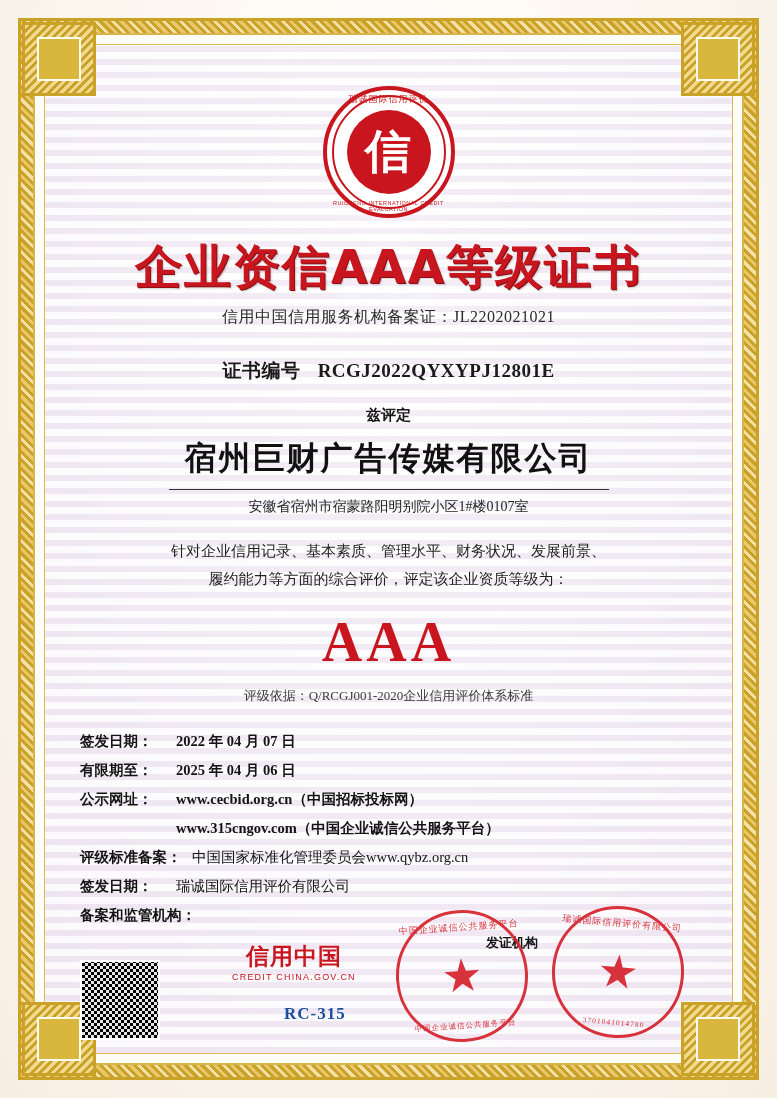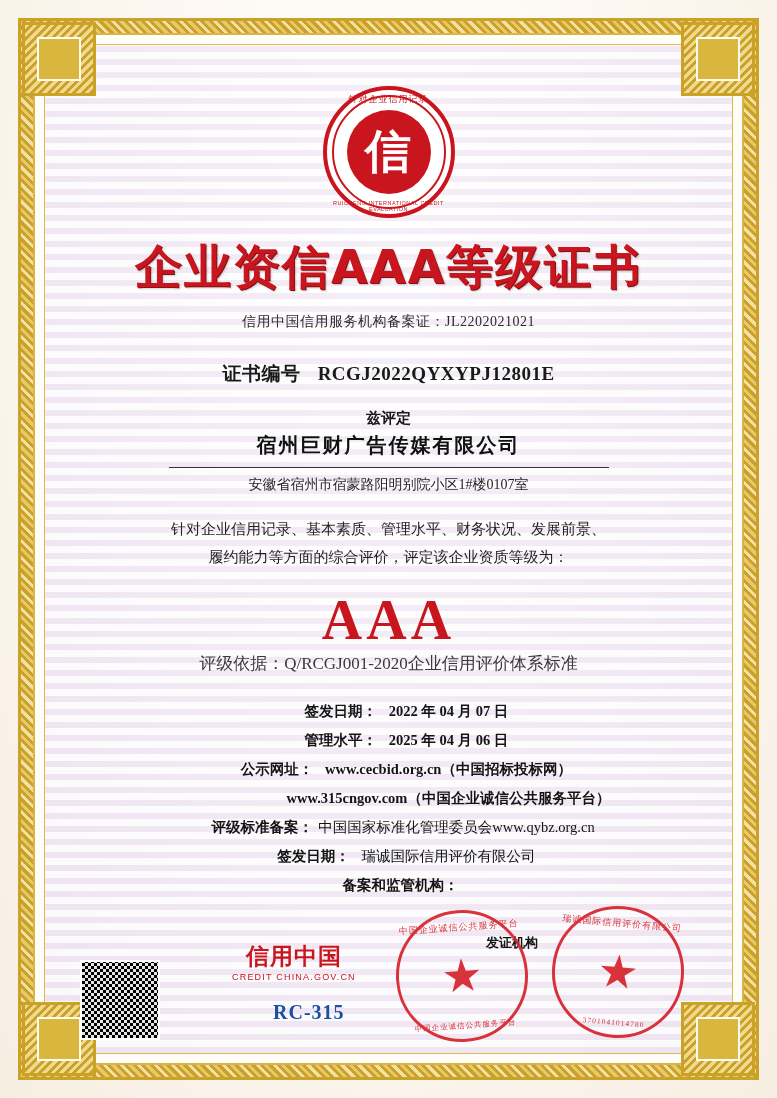--- a/index.html
+++ b/index.html
@@ -142,43 +142,43 @@
   .main-title {
     margin-top: 18px;
     font-size: 47px;
     font-weight: bold;
     letter-spacing: 2px;
     color: #c9161e;
     font-family: "DejaVu Sans", "Liberation Sans", sans-serif;
     text-shadow: 1px 1px 0 #8d0f15, 2px 2px 2px rgba(0,0,0,0.18);
   }
   .sub-title {
-    margin-top: 14px;
-    font-size: 14px;
+    margin-top: 8px;
+    font-size: 16px;
     color: #2b2b2b;
     letter-spacing: 0.5px;
   }
   .cert-no {
     margin-top: 30px;
     font-size: 19px;
     font-weight: bold;
     color: #1a1a1a;
     letter-spacing: 0.5px;
   }
   .cert-no .label { margin-right: 12px; }
   .hereby {
     margin-top: 22px;
     font-size: 15px;
     font-weight: bold;
     color: #1a1a1a;
     text-align: center;
   }
   .company {
-    margin-top: 4px;
-    font-size: 20px;
+    margin-top: 12px;
+    font-size: 32px;
     font-weight: bold;
     color: #111111;
     letter-spacing: 2px;
   }
   .company-rule {
     width: 440px;
     height: 1px;
     background: #333;
     margin: 8px auto 0 auto;
   }
@@ -198,29 +198,29 @@
   .grade {
     margin-top: 19px;
     font-size: 56px;
     font-weight: bold;
     color: #c9161e;
     font-family: "Liberation Serif", "DejaVu Serif", serif;
     letter-spacing: 4px;
     line-height: 1.05;
   }
   .grade-basis {
-    margin-top: 3px;
-    font-size: 17px;
+    margin-top: 16px;
+    font-size: 13px;
     color: #3a3a3a;
   }
 
   
   .details {
     margin-top: 22px;
-    text-align: center;
+    text-align: left;
     padding-left: 24px;
     font-size: 14.5px;
     color: #141414;
     line-height: 2.0;
   }
   .details .row { white-space: nowrap; }
   .details .k {
     display: inline-block;
     min-width: 96px;
     font-weight: bold;
@@ -265,23 +265,23 @@
     letter-spacing: 1px;
   }
   .credit-china .cc-sub {
     font-size: 9px;
     color: #c9161e;
     letter-spacing: 1.2px;
     font-family: "Liberation Sans", sans-serif;
   }
   .rc315 {
     position: absolute;
-    left: 217px;
+    left: 228px;
     bottom: 24px;
-    font-size: 20px;
+    font-size: 17px;
     font-weight: bold;
     color: #1b4fa0;
     font-family: "Liberation Serif", serif;
     letter-spacing: 1px;
   }
   .stamp {
     position: absolute;
     border-radius: 50%;
     border: 3px solid #d6232c;
     color: #d6232c;
@@ -336,21 +336,21 @@
   <div class="corner tr"></div>
   <div class="corner bl"></div>
   <div class="corner br"></div>
 
   <div class="content">
 
     <div class="emblem-wrap">
       <div class="emblem">
         <div class="emblem-ring"></div>
         <div class="emblem-ring2"></div>
-        <div class="emblem-top-text">针对企业信用记录</div>
+        <div class="emblem-top-text">瑞诚国际信用评价</div>
         <div class="emblem-core">信</div>
         <div class="emblem-bottom-text">RUICHENG INTERNATIONAL CREDIT EVALUATION</div>
       </div>
     </div>
 
     <div class="main-title">企业资信AAA等级证书</div>
     <div class="sub-title">信用中国信用服务机构备案证：JL2202021021</div>
 
     <div class="cert-no">
       <span class="label">证书编号</span>
@@ -368,21 +368,21 @@
     </div>
 
     <div class="grade">AAA</div>
     <div class="grade-basis">评级依据：Q/RCGJ001-2020企业信用评价体系标准</div>
 
     <div class="details">
       <div class="row">
         <span class="k">签发日期：</span><span class="v">2022 年 04 月 07 日</span>
       </div>
       <div class="row">
-        <span class="k">管理水平：</span><span class="v">2025 年 04 月 06 日</span>
+        <span class="k">有限期至：</span><span class="v">2025 年 04 月 06 日</span>
       </div>
       <div class="row">
         <span class="k">公示网址：</span><span class="v en">www.cecbid.org.cn（中国招标投标网）</span>
       </div>
       <div class="row indent">
         <span class="v en">www.315cngov.com（中国企业诚信公共服务平台）</span>
       </div>
       <div class="row">
         <span class="k wide">评级标准备案：</span><span class="v norm">中国国家标准化管理委员会www.qybz.org.cn</span>
       </div>

